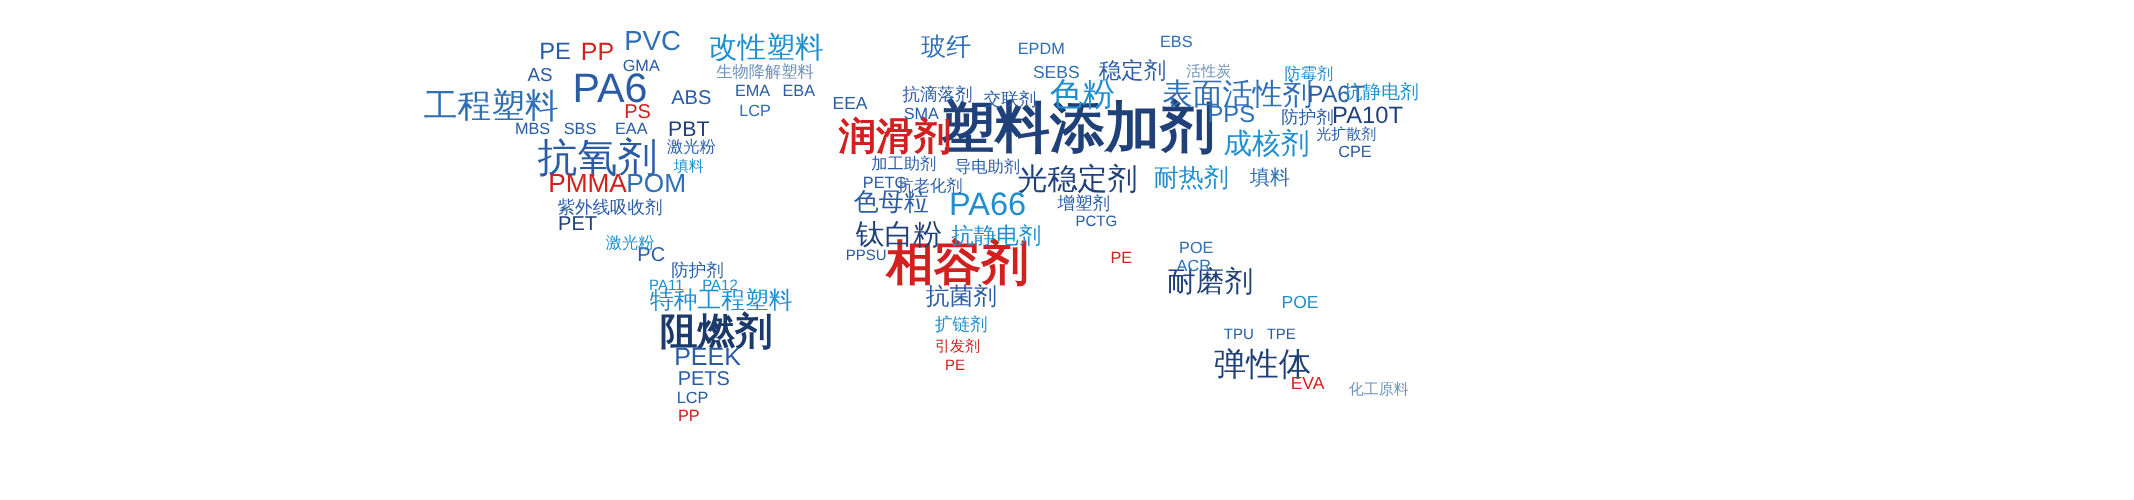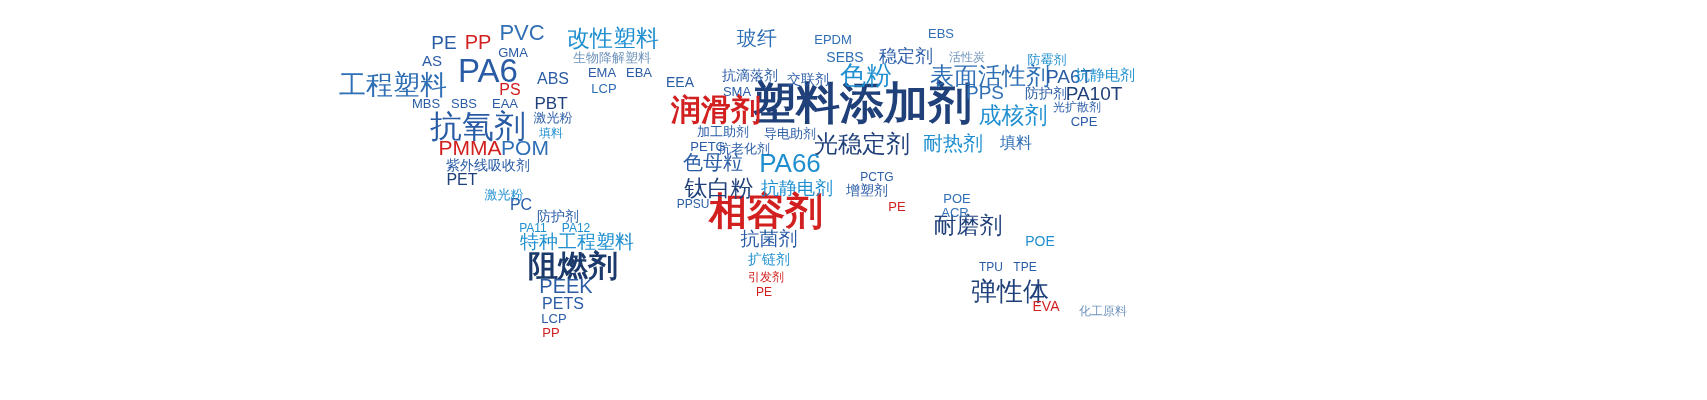--- a/index.html
+++ b/index.html
@@ -102,21 +102,21 @@
     <span class="word" style="left: 750px; top: 75px; font-size: 14px; color: rgb(42, 92, 166);">抗滴落剂</span>
     <span class="word" style="left: 808px; top: 79px; font-size: 14px; color: rgb(42, 92, 166);">交联剂</span>
     <span class="word" style="left: 967px; top: 57px; font-size: 12px; color: rgb(111, 147, 187);">活性炭</span>
     <span class="word" style="left: 1047px; top: 59px; font-size: 13px; color: rgb(31, 143, 208);">防霉剂</span>
     <span class="word" style="left: 1077px; top: 107px; font-size: 12px; color: rgb(42, 92, 166);">光扩散剂</span>
     <span class="word" style="left: 1084px; top: 121px; font-size: 13px; color: rgb(42, 92, 166);">CPE</span>
     <span class="word" style="left: 723px; top: 131px; font-size: 13px; color: rgb(42, 92, 166);">加工助剂</span>
     <span class="word" style="left: 790px; top: 133px; font-size: 13px; color: rgb(42, 92, 166);">导电助剂</span>
     <span class="word" style="left: 744px; top: 148px; font-size: 13px; color: rgb(42, 92, 166);">抗老化剂</span>
     <span class="word" style="left: 708px; top: 146px; font-size: 13px; color: rgb(42, 92, 166);">PETG</span>
-    <span class="word" style="left: 867px; top: 162px; font-size: 14px; color: rgb(42, 92, 166); margin-top: 28px;">增塑剂</span>
+    <span class="word" style="left: 867px; top: 162px; font-size: 14px; color: rgb(42, 92, 166);">增塑剂</span>
     <span class="word" style="left: 877px; top: 177px; font-size: 12px; color: rgb(42, 92, 166);">PCTG</span>
     <span class="word" style="left: 693px; top: 204px; font-size: 12px; color: rgb(42, 92, 166);">PPSU</span>
     <span class="word" style="left: 897px; top: 206px; font-size: 13px; color: rgb(210, 32, 32);">PE</span>
     <span class="word" style="left: 957px; top: 198px; font-size: 13px; color: rgb(47, 111, 181);">POE</span>
     <span class="word" style="left: 955px; top: 212px; font-size: 13px; color: rgb(47, 111, 181);">ACR</span>
     <span class="word" style="left: 1040px; top: 241px; font-size: 14px; color: rgb(31, 143, 208);">POE</span>
     <span class="word" style="left: 991px; top: 267px; font-size: 12px; color: rgb(42, 92, 166);">TPU</span>
     <span class="word" style="left: 1025px; top: 267px; font-size: 12px; color: rgb(42, 92, 166);">TPE</span>
     <span class="word" style="left: 1046px; top: 306px; font-size: 14px; color: rgb(210, 32, 32);">EVA</span>
     <span class="word" style="left: 1103px; top: 311px; font-size: 12px; color: rgb(111, 147, 187);">化工原料</span>

